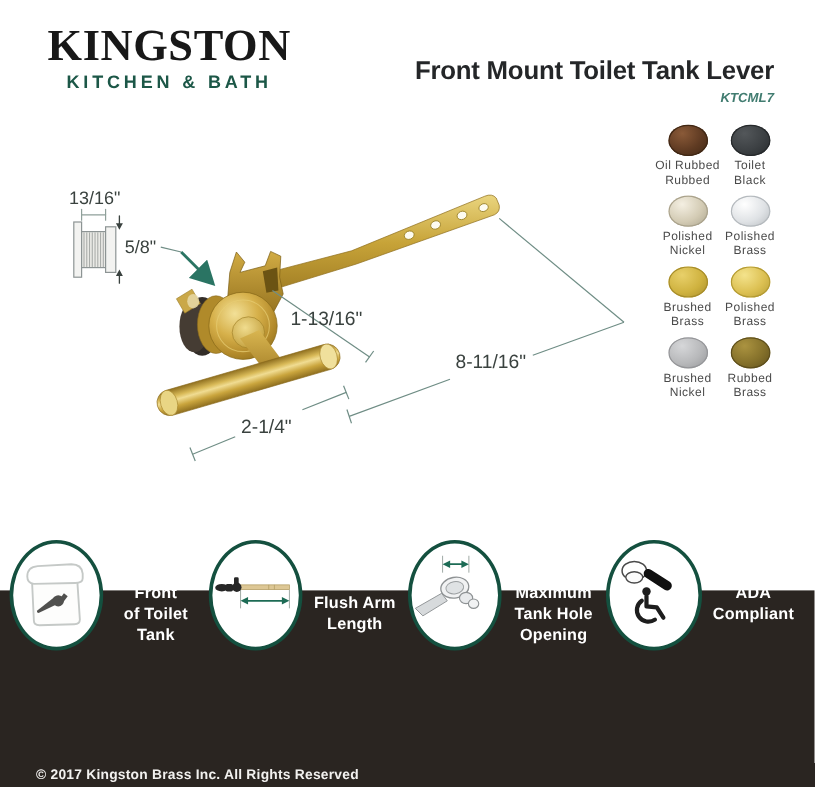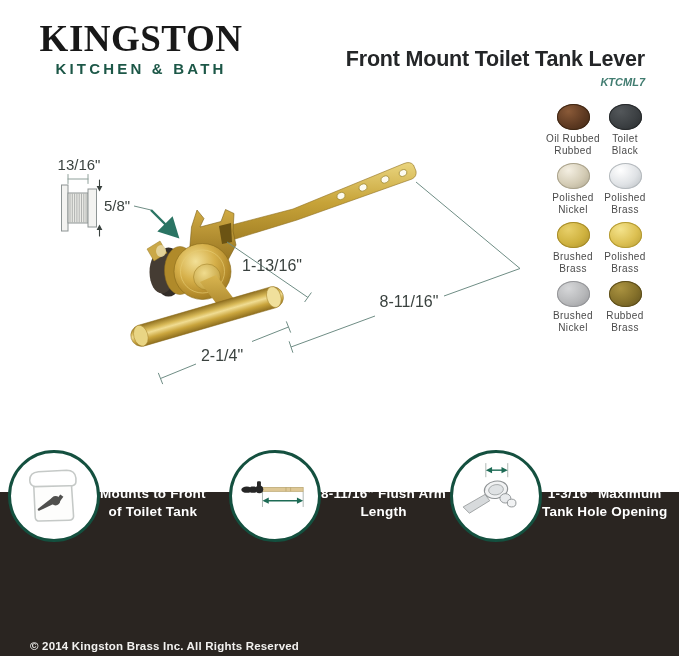--- a/index.html
+++ b/index.html
@@ -281,20 +281,35 @@
             <ellipse cx="46" cy="38" rx="9.5" ry="6.5" transform="rotate(-10 46 38)" fill="#dfe2e4" stroke="#9b9fa1" stroke-width="1"></ellipse>
             <ellipse cx="58" cy="49" rx="7" ry="6" fill="#e8eaec" stroke="#8e9294" stroke-width="1.2"></ellipse>
             <ellipse cx="66" cy="55" rx="5.5" ry="5" fill="#f1f2f3" stroke="#8e9294" stroke-width="1.2"></ellipse>
           </g>
         </svg>
       </div>
       <div class="feature-label">1-3/16" Maximum
 Tank Hole Opening</div>
     </div>
 
+    <div class="feature">
+      <div class="feature-circle">
+        <svg width="72" height="72" viewBox="0 0 92 92">
+          <ellipse cx="25" cy="20" rx="13" ry="10" fill="#ffffff" stroke="#4a4a4a" stroke-width="1.6"></ellipse>
+          <ellipse cx="25" cy="27" rx="9" ry="6" fill="#fbfbfb" stroke="#4a4a4a" stroke-width="1.4"></ellipse>
+          <line x1="40" y1="23" x2="60" y2="36" stroke="#101010" stroke-width="10" stroke-linecap="round"></line>
+          <g>
+            <circle cx="38" cy="42" r="4.5" fill="#1d1d1d"></circle>
+            <path d="M38,47 L38,58 L49,59 L56,70" fill="none" stroke="#1d1d1d" stroke-width="4.5" stroke-linecap="round" stroke-linejoin="round"></path>
+            <path d="M33,52 A12,12 0 1 0 47,72" fill="none" stroke="#1d1d1d" stroke-width="4.5" stroke-linecap="round"></path>
+          </g>
+        </svg>
+      </div>
+      <div class="feature-label">ADA Compliant</div>
+    </div>
 
 
   </div>
 
-  <div class="copyright">© 2014 Kingston Brass Inc. All Rights Reserved</div>
+  <div class="copyright">© 2017 Kingston Brass Inc. All Rights Reserved</div>
   <div class="doc-code">2023-03-A</div>
 
 </div>
 
 </body></html>

